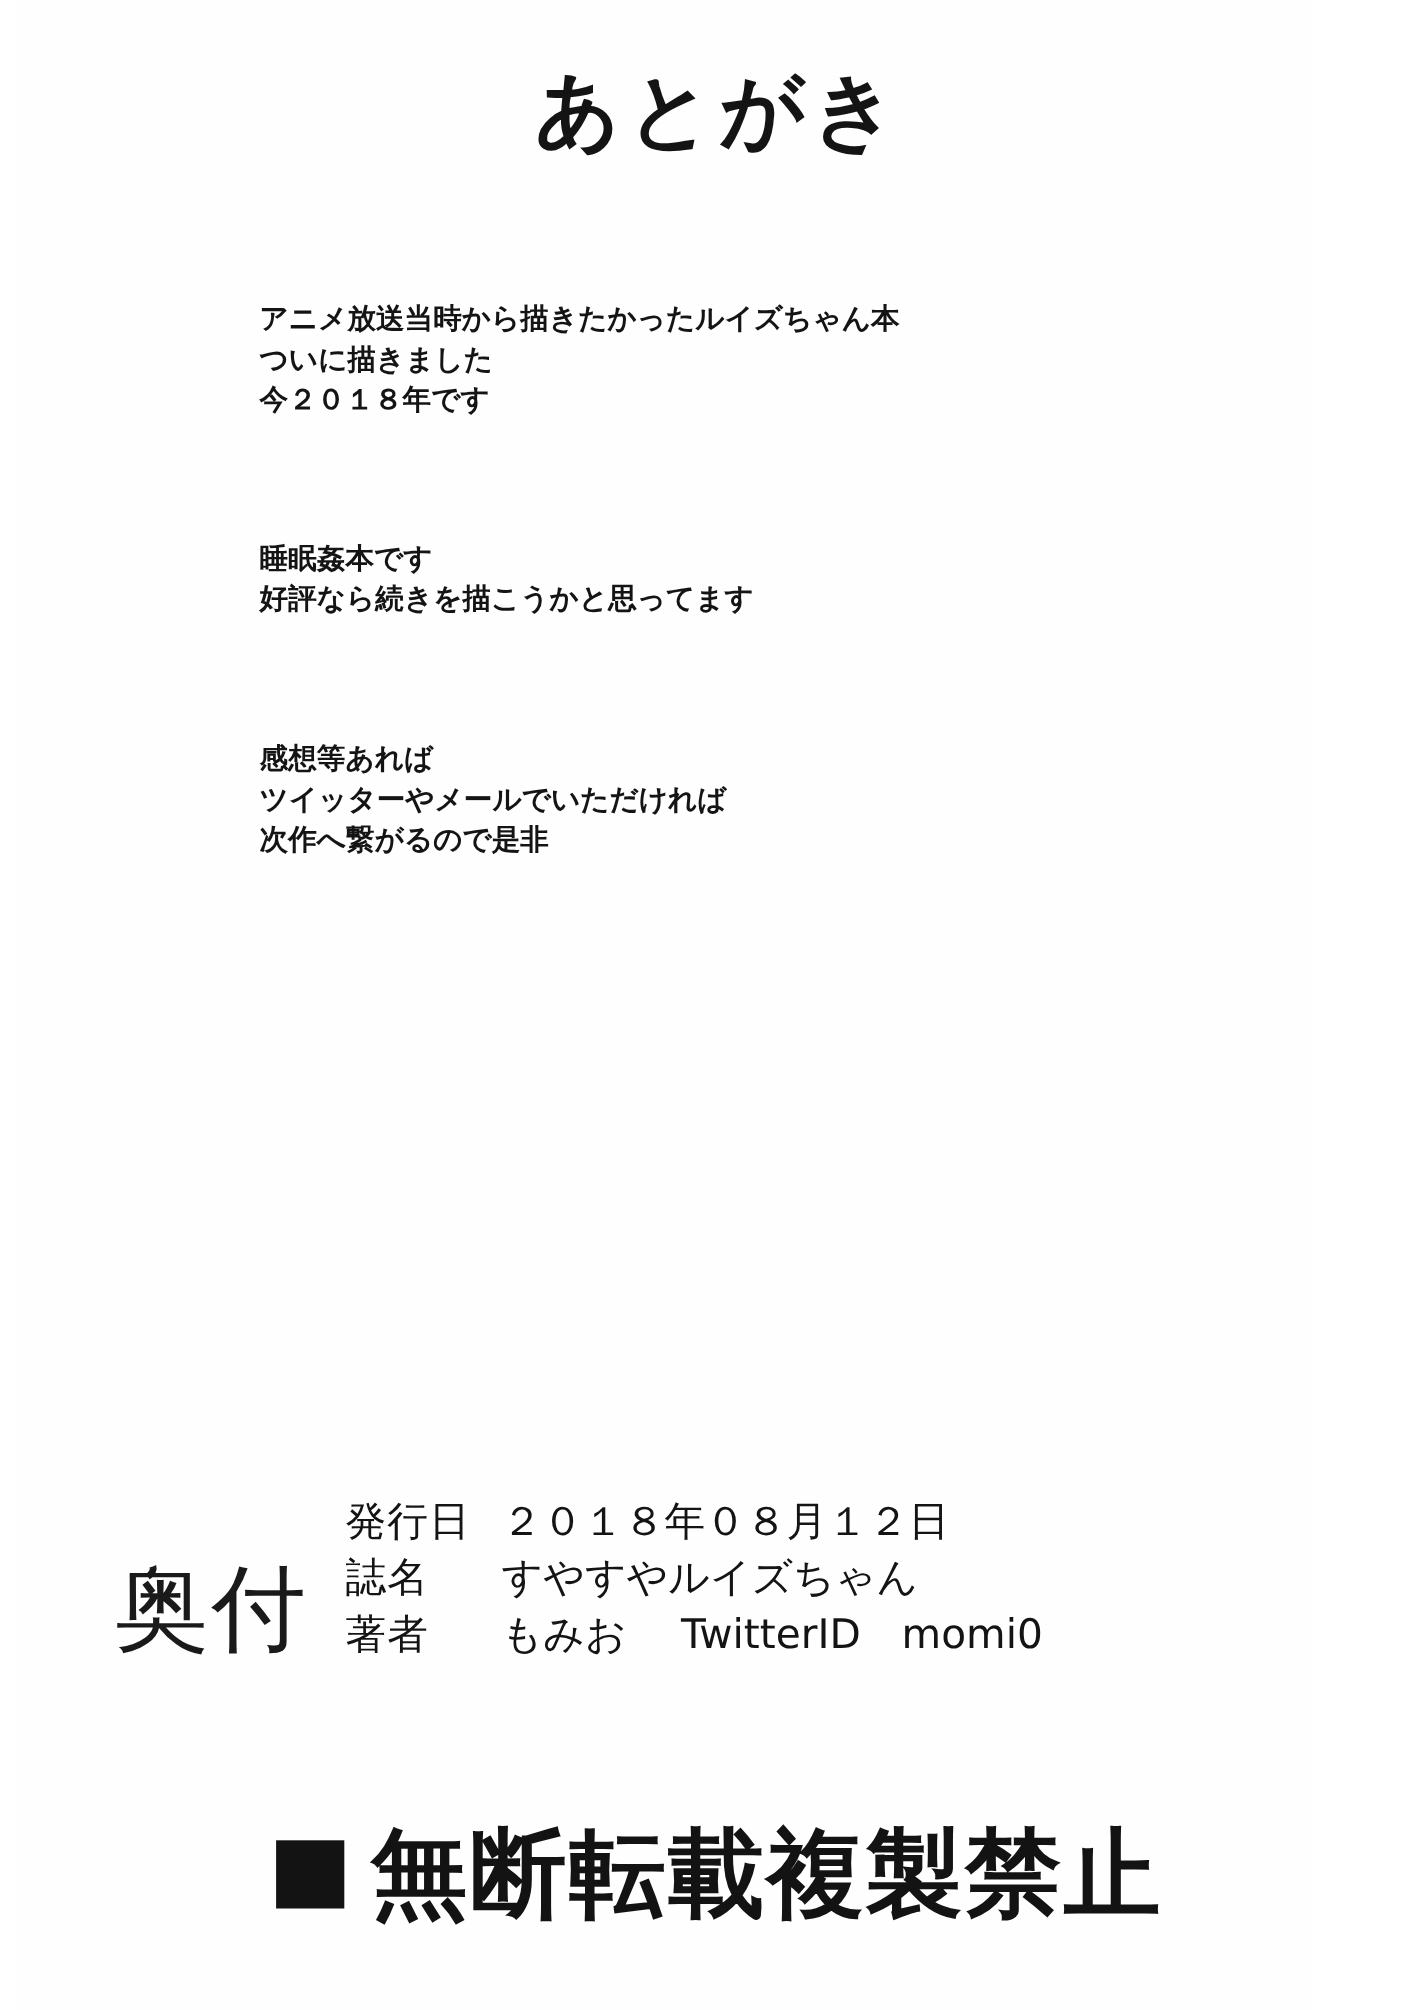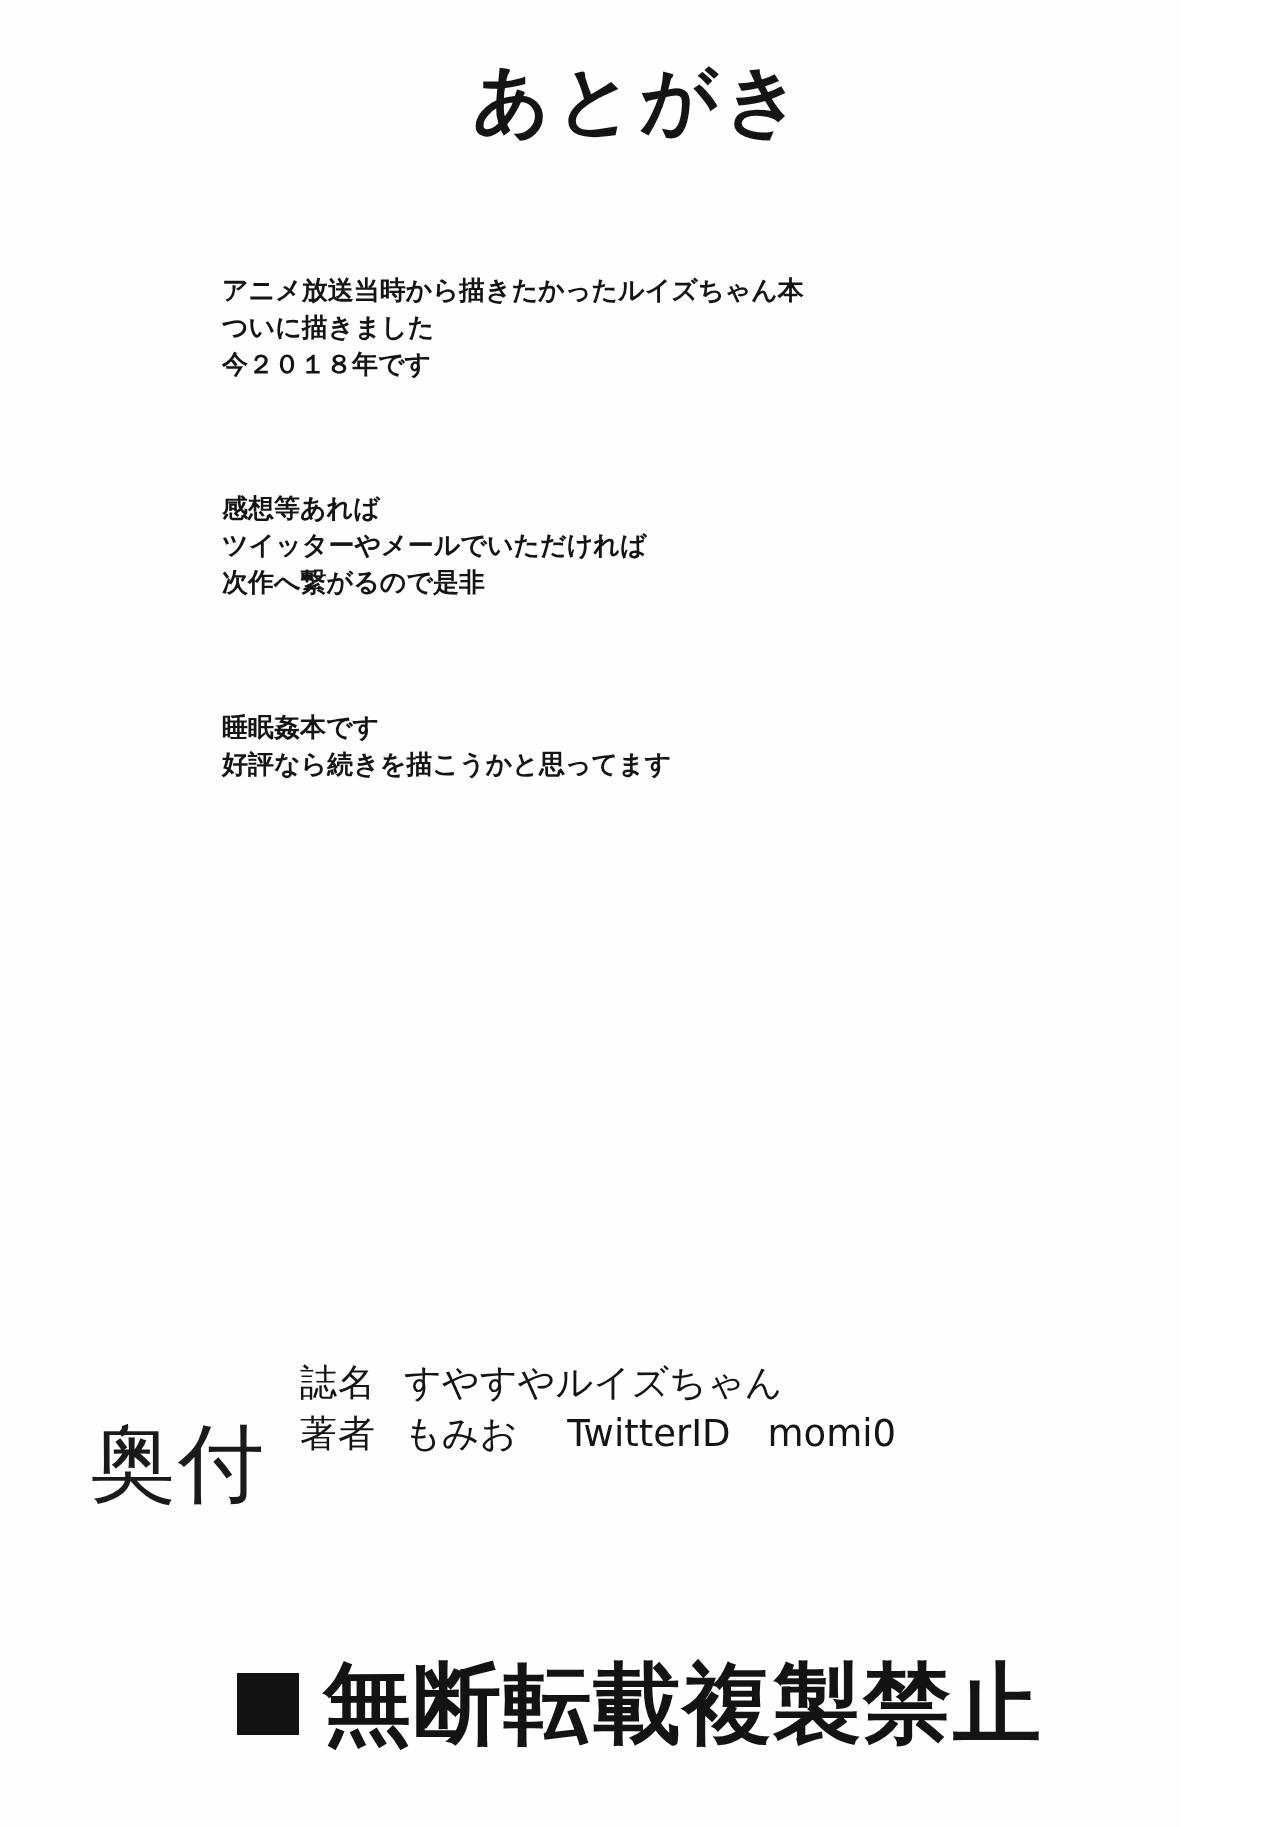--- a/index.html
+++ b/index.html
@@ -11,21 +11,21 @@
     width: 1280px;
     height: 1827px;
     position: relative;
     font-family: "DejaVu Sans", sans-serif;
     color: #111111;
     overflow: hidden;
   }
 
   .page {
     position: absolute;
-    left: 0;
+    left: 14px;
     top: 0;
     width: 1180px;
     height: 1827px;
     background: #fefefe;
   }
 
   
   .afterword-title {
     position: absolute;
     left: 0;
@@ -138,33 +138,37 @@
 <body>
 
 <div class="page">
 
   <div class="afterword-title">あとがき</div>
 
   <div class="afterword-body">
     <p>アニメ放送当時から描きたかったルイズちゃん本
 ついに描きました
 今２０１８年です</p>
+    <p class="spacer-before">睡眠姦本です
+好評なら続きを描こうかと思ってます</p>
     <p class="spacer-before">感想等あれば
 ツイッターやメールでいただければ
 次作へ繋がるので是非</p>
-    <p class="spacer-before">睡眠姦本です
-好評なら続きを描こうかと思ってます</p>
   </div>
 
   <div class="colophon">
 
     <div class="colophon-label">奥付</div>
 
     <table class="colophon-table">
       <tbody>
+        <tr>
+          <td class="key">発行日</td>
+          <td class="val">２０１８年０８月１２日</td>
+        </tr>
         <tr>
           <td class="key">誌名</td>
           <td class="val">すやすやルイズちゃん</td>
         </tr>
         <tr>
           <td class="key">著者</td>
           <td class="val">
             <span>もみお</span>
             <span class="val-inline-gap"></span>
             <span>TwitterID　momi0</span>

